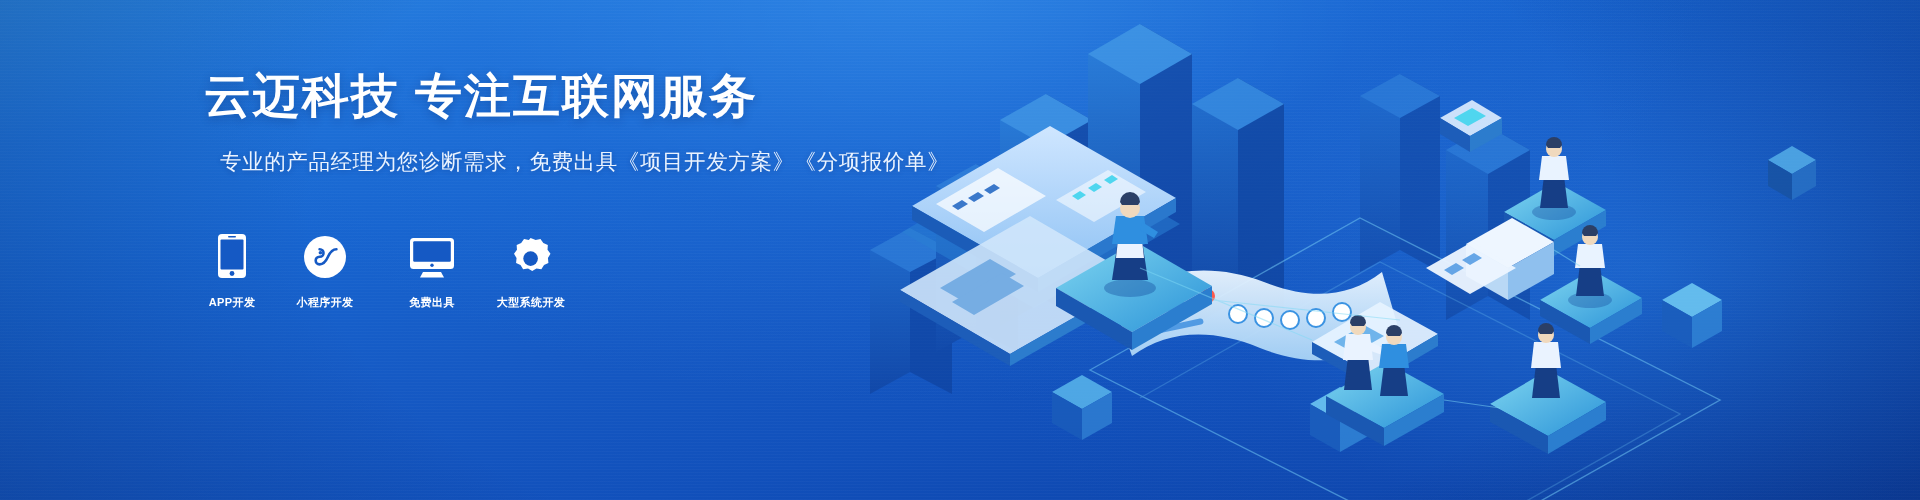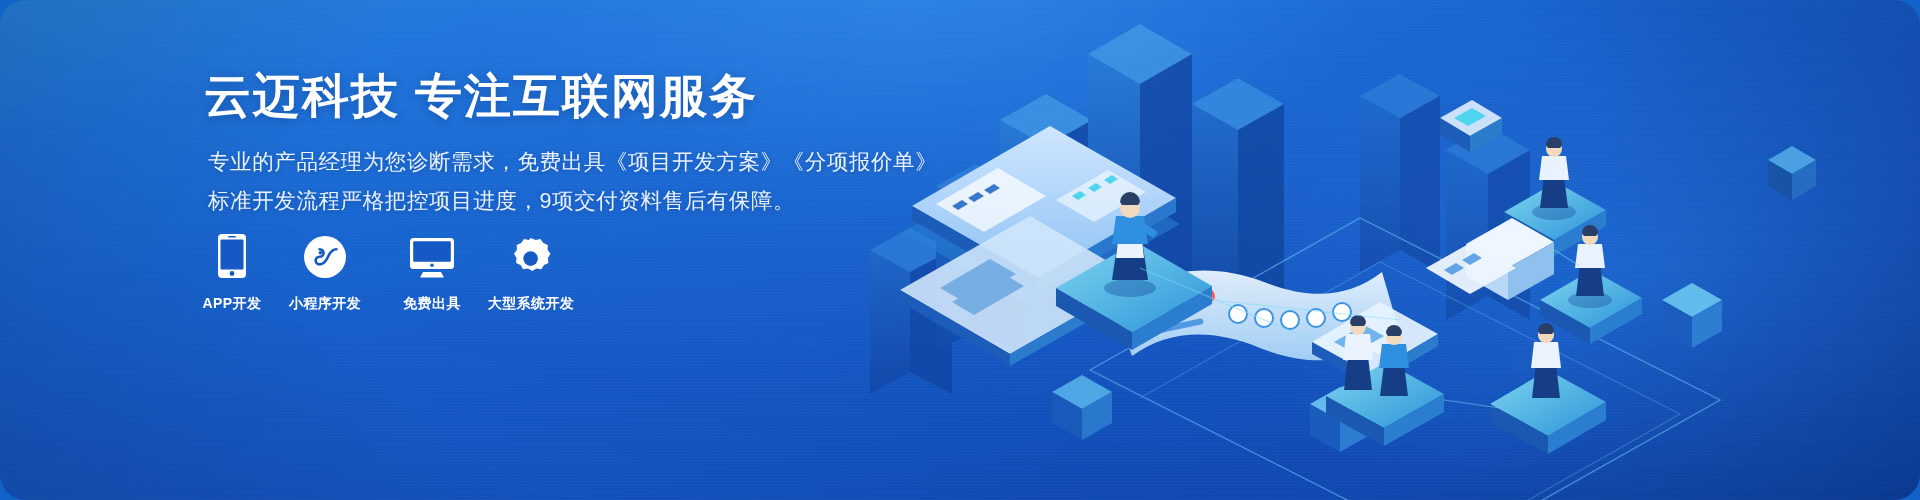--- a/index.html
+++ b/index.html
@@ -7,21 +7,20 @@
     width:1920px;height:500px;overflow:hidden;
     font-family:"Liberation Sans","DejaVu Sans",sans-serif;
     background:#1162c9;
   }
   #banner{
     position:relative;width:1920px;height:500px;overflow:hidden;
     background:
       radial-gradient(ellipse 1100px 620px at 48% -8%, rgba(60,150,240,.55) 0%, rgba(40,120,225,.22) 42%, rgba(18,80,190,0) 72%),
       radial-gradient(ellipse 900px 520px at 86% 54%, rgba(45,135,235,.38) 0%, rgba(25,95,205,.10) 50%, rgba(20,80,185,0) 78%),
       linear-gradient(168deg, #2a86e0 0%, #1e72d8 16%, #1764cf 34%, #1559c4 52%, #1150bb 70%, #0e46ad 86%, #0c3e9f 100%);
-    border-radius: 26px;
   }
   
   #banner:before{
     content:"";position:absolute;inset:0;pointer-events:none;
     background:repeating-linear-gradient(0deg, rgba(255,255,255,.030) 0px, rgba(255,255,255,.030) 1px, rgba(0,0,0,0) 1px, rgba(0,0,0,0) 3px);
     opacity:.75;
   }
   
   #banner:after{
     content:"";position:absolute;inset:0;pointer-events:none;
@@ -31,38 +30,38 @@
   
   .copy{position:absolute;left:204px;top:68px;z-index:6;}
   .headline{
     color:#ffffff;font-size:47px;line-height:1.18;font-weight:bold;
     letter-spacing:2px;white-space:nowrap;
     text-shadow:0 2px 10px rgba(3,30,88,.30);
     margin:0 0 22px 0;
   }
   .sub{
     color:#eaf3ff;font-size:21.5px;line-height:1.62;font-weight:normal;
-    letter-spacing:.6px;white-space:nowrap;margin:4px;
+    letter-spacing:.6px;white-space:nowrap;margin:16px;
     text-shadow:0 1px 5px rgba(4,32,96,.28);
   }
 
   
   .services{
     position:absolute;left:204px;top:232px;z-index:6;
     display:flex;align-items:flex-end;gap:0;
   }
   .svc{
     width:74px;display:flex;flex-direction:column;align-items:center;
     margin-right:24px;cursor:pointer;
   }
   .svc:last-child{margin-right:0;}
   .svc .glyph{height:46px;display:flex;align-items:flex-end;justify-content:center;}
   .svc .glyph svg{display:block;fill:#ffffff;}
   .svc .cap{
-    margin-top:17px;color:#ffffff;font-size:14px;font-weight:bold;
+    margin-top:17px;color:#ffffff;font-size:11px;font-weight:bold;
     letter-spacing:.4px;white-space:nowrap;text-align:center;
   }
   .svc:nth-child(1){width:56px;}
   .svc:nth-child(2){width:82px;}
   .svc:nth-child(3){width:84px;}
   .svc:nth-child(4){width:66px;}
   .svc:nth-child(5){width:94px;}
 
   
   #art{position:absolute;right:0;top:0;width:1080px;height:500px;z-index:4;}
@@ -320,21 +319,20 @@
         <path d="M372,300 L560,320"></path>
         <path d="M604,400 L660,408"></path>
         <path d="M714,250 L740,266"></path>
       </g>
     </svg>
   </div>
 
   <div class="copy">
     <h1 class="headline">云迈科技 专注互联网服务</h1>
     <p class="sub">专业的产品经理为您诊断需求，免费出具《项目开发方案》《分项报价单》</p>
-    <p class="sub">标准开发流程严格把控项目进度，9项交付资料售后有保障。</p>
   </div>
 
   <div class="services">
 
     <div class="svc">
       <span class="glyph">
         <svg width="28" height="44" viewBox="0 0 28 44">
           <rect x="0" y="0" width="28" height="44" rx="4" ry="4"></rect>
           <rect x="2.5" y="5.5" width="23" height="30" rx="1" fill="#1559c4"></rect>
           <rect x="10" y="2" width="8" height="1.6" rx=".8" fill="#1559c4"></rect>

